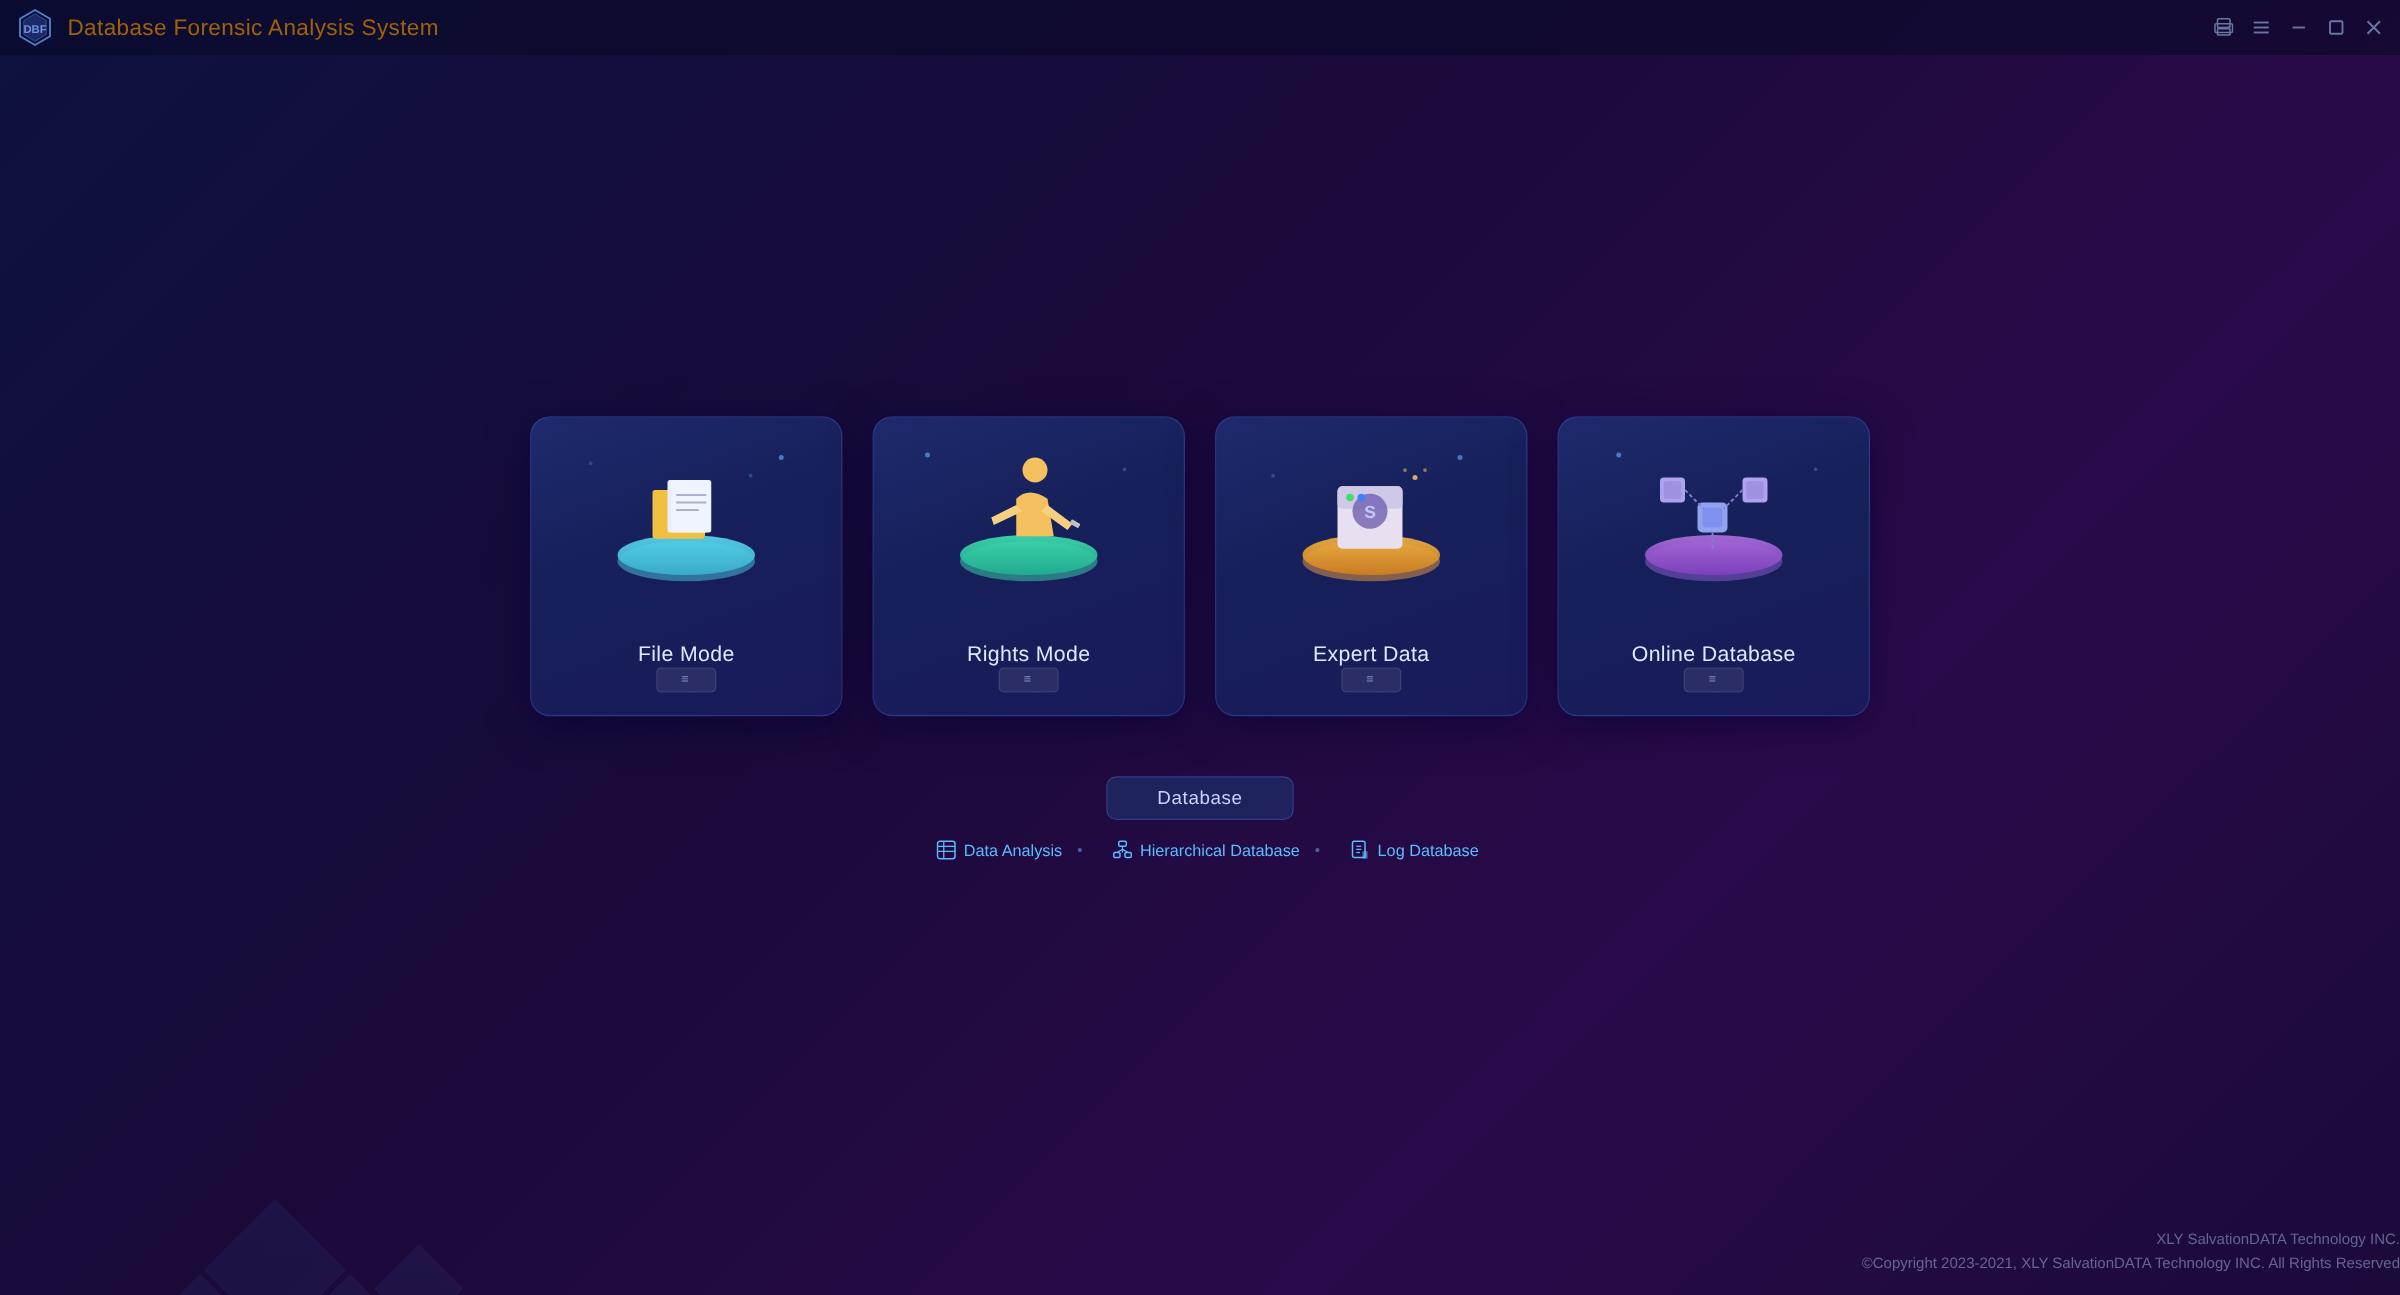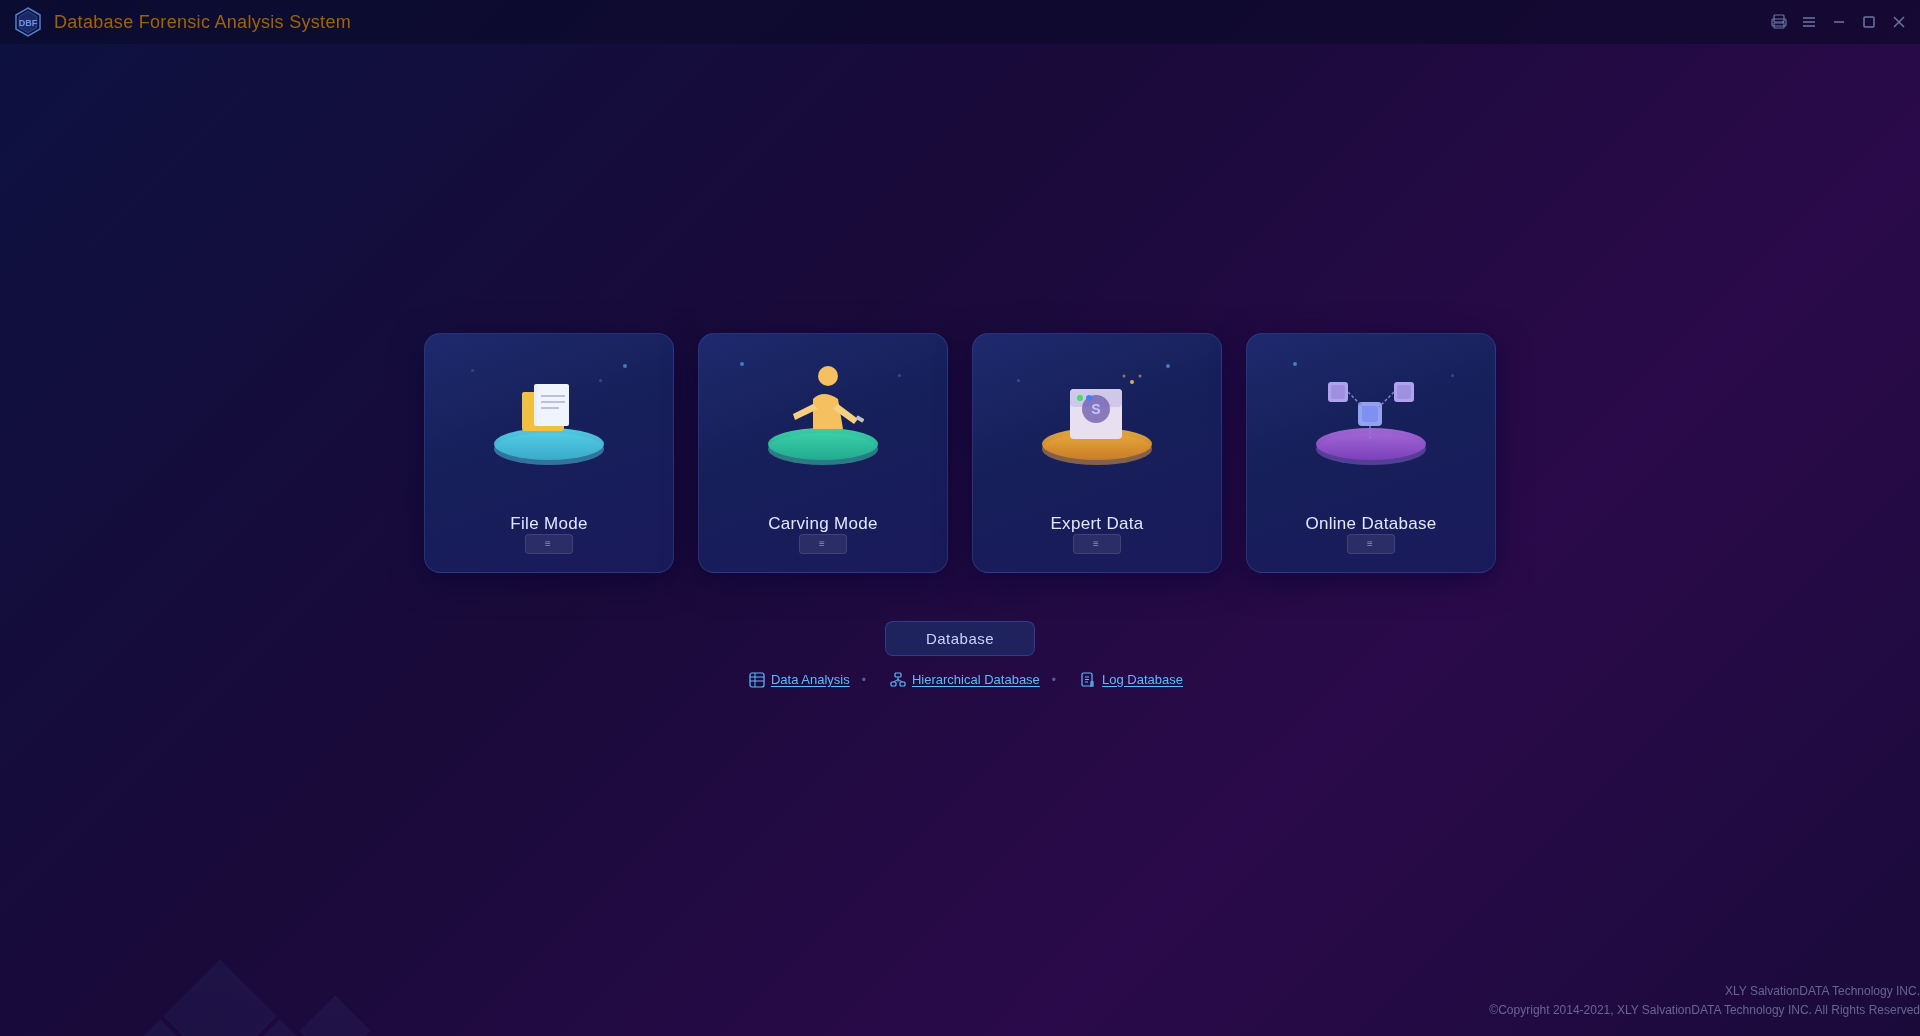--- a/index.html
+++ b/index.html
@@ -177,26 +177,25 @@
     }
 
     .history-links {
       display: flex;
       align-items: center;
       gap: 12px;
     }
 
     .history-link {
       display: flex;
-      align-items: center;
+      align-items: flex-end;
       gap: 6px;
       color: #5bbcff;
       font-size: 13px;
       cursor: pointer;
-      text-decoration: underline;
       text-underline-offset: 2px;
       padding-left: 12px;
     }
 
     .dot-sep {
       color: #5060a0;
       font-size: 12px;
     }
 
     
@@ -335,21 +334,21 @@
           <rect x="98" y="63" width="8" height="4" rx="1" fill="#c0c0c0" transform="rotate(30, 102, 65)"></rect>
           <path d="M55 50 L35 60 L37 66 L60 55 Z" fill="#f5d080"></path>
           <defs>
             <linearGradient id="carvBase" x1="0" y1="0" x2="0" y2="1">
               <stop offset="0%" stop-color="#40e0b0"></stop>
               <stop offset="100%" stop-color="#20b090"></stop>
             </linearGradient>
           </defs>
         </svg>
       </div>
-      <span class="card-label">Carving Mode</span>
+      <span class="card-label">Rights Mode</span>
       <div class="card-menu-btn">
         <span>≡</span>
       </div>
     </div>
 
     <div class="mode-card">
       <div class="card-icon-area expert-icon">
         <div class="card-dot" style="width:4px;height:4px;top:10px;right:35px;color:#ffd;"></div>
         <div class="card-dot" style="width:3px;height:3px;top:25px;left:28px;opacity:0.5"></div>
         <svg viewBox="0 0 130 120" xmlns="http://www.w3.org/2000/svg">
@@ -462,14 +461,14 @@
         </svg>
         <span>Log Database</span>
       </div>
     </div>
   </div>
 
 </div>
 
 <div class="footer">
   <div>XLY SalvationDATA Technology INC.</div>
-  <div>©Copyright 2014-2021, XLY SalvationDATA Technology INC. All Rights Reserved</div>
+  <div>©Copyright 2023-2021, XLY SalvationDATA Technology INC. All Rights Reserved</div>
 </div>
 
 </body></html>

